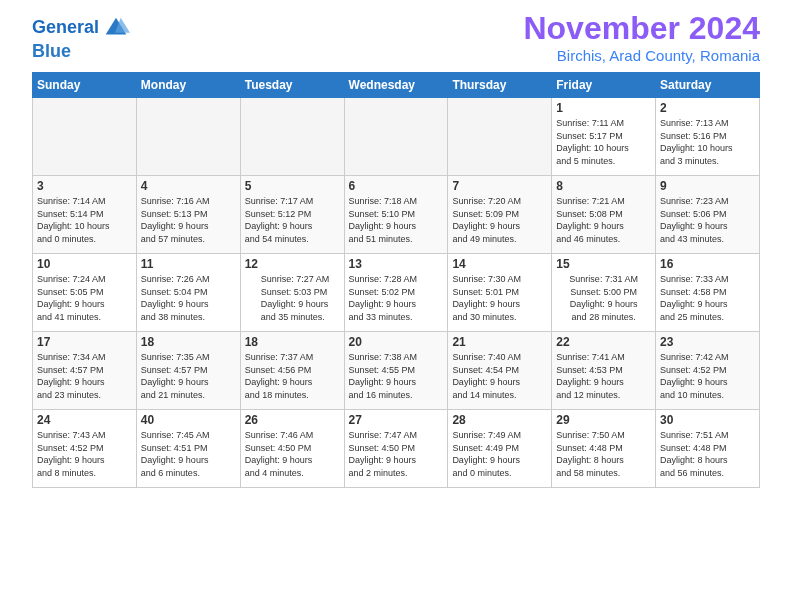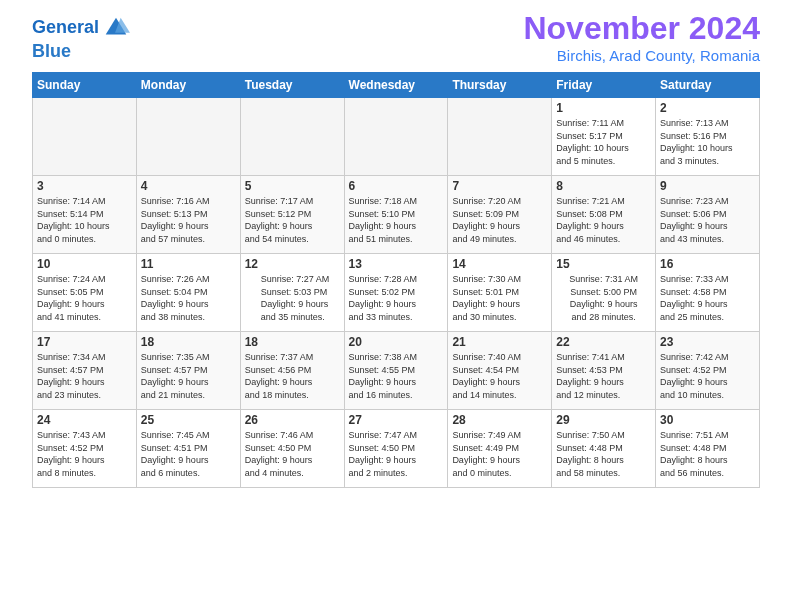--- a/index.html
+++ b/index.html
@@ -306,21 +306,21 @@
         </tr>
         <tr>
           <td>
             <span class="day-number">24</span>
             <div class="day-info" style="white-space: pre-line;">Sunrise: 7:43 AM
 Sunset: 4:52 PM
 Daylight: 9 hours
 and 8 minutes.</div>
           </td>
           <td>
-            <span class="day-number">25</span>
+            <span class="day-number">40</span>
             <div class="day-info" style="white-space: pre-line;">Sunrise: 7:45 AM
 Sunset: 4:51 PM
 Daylight: 9 hours
 and 6 minutes.</div>
           </td>
           <td>
             <span class="day-number">26</span>
             <div class="day-info" style="white-space: pre-line;">Sunrise: 7:46 AM
 Sunset: 4:50 PM
 Daylight: 9 hours

